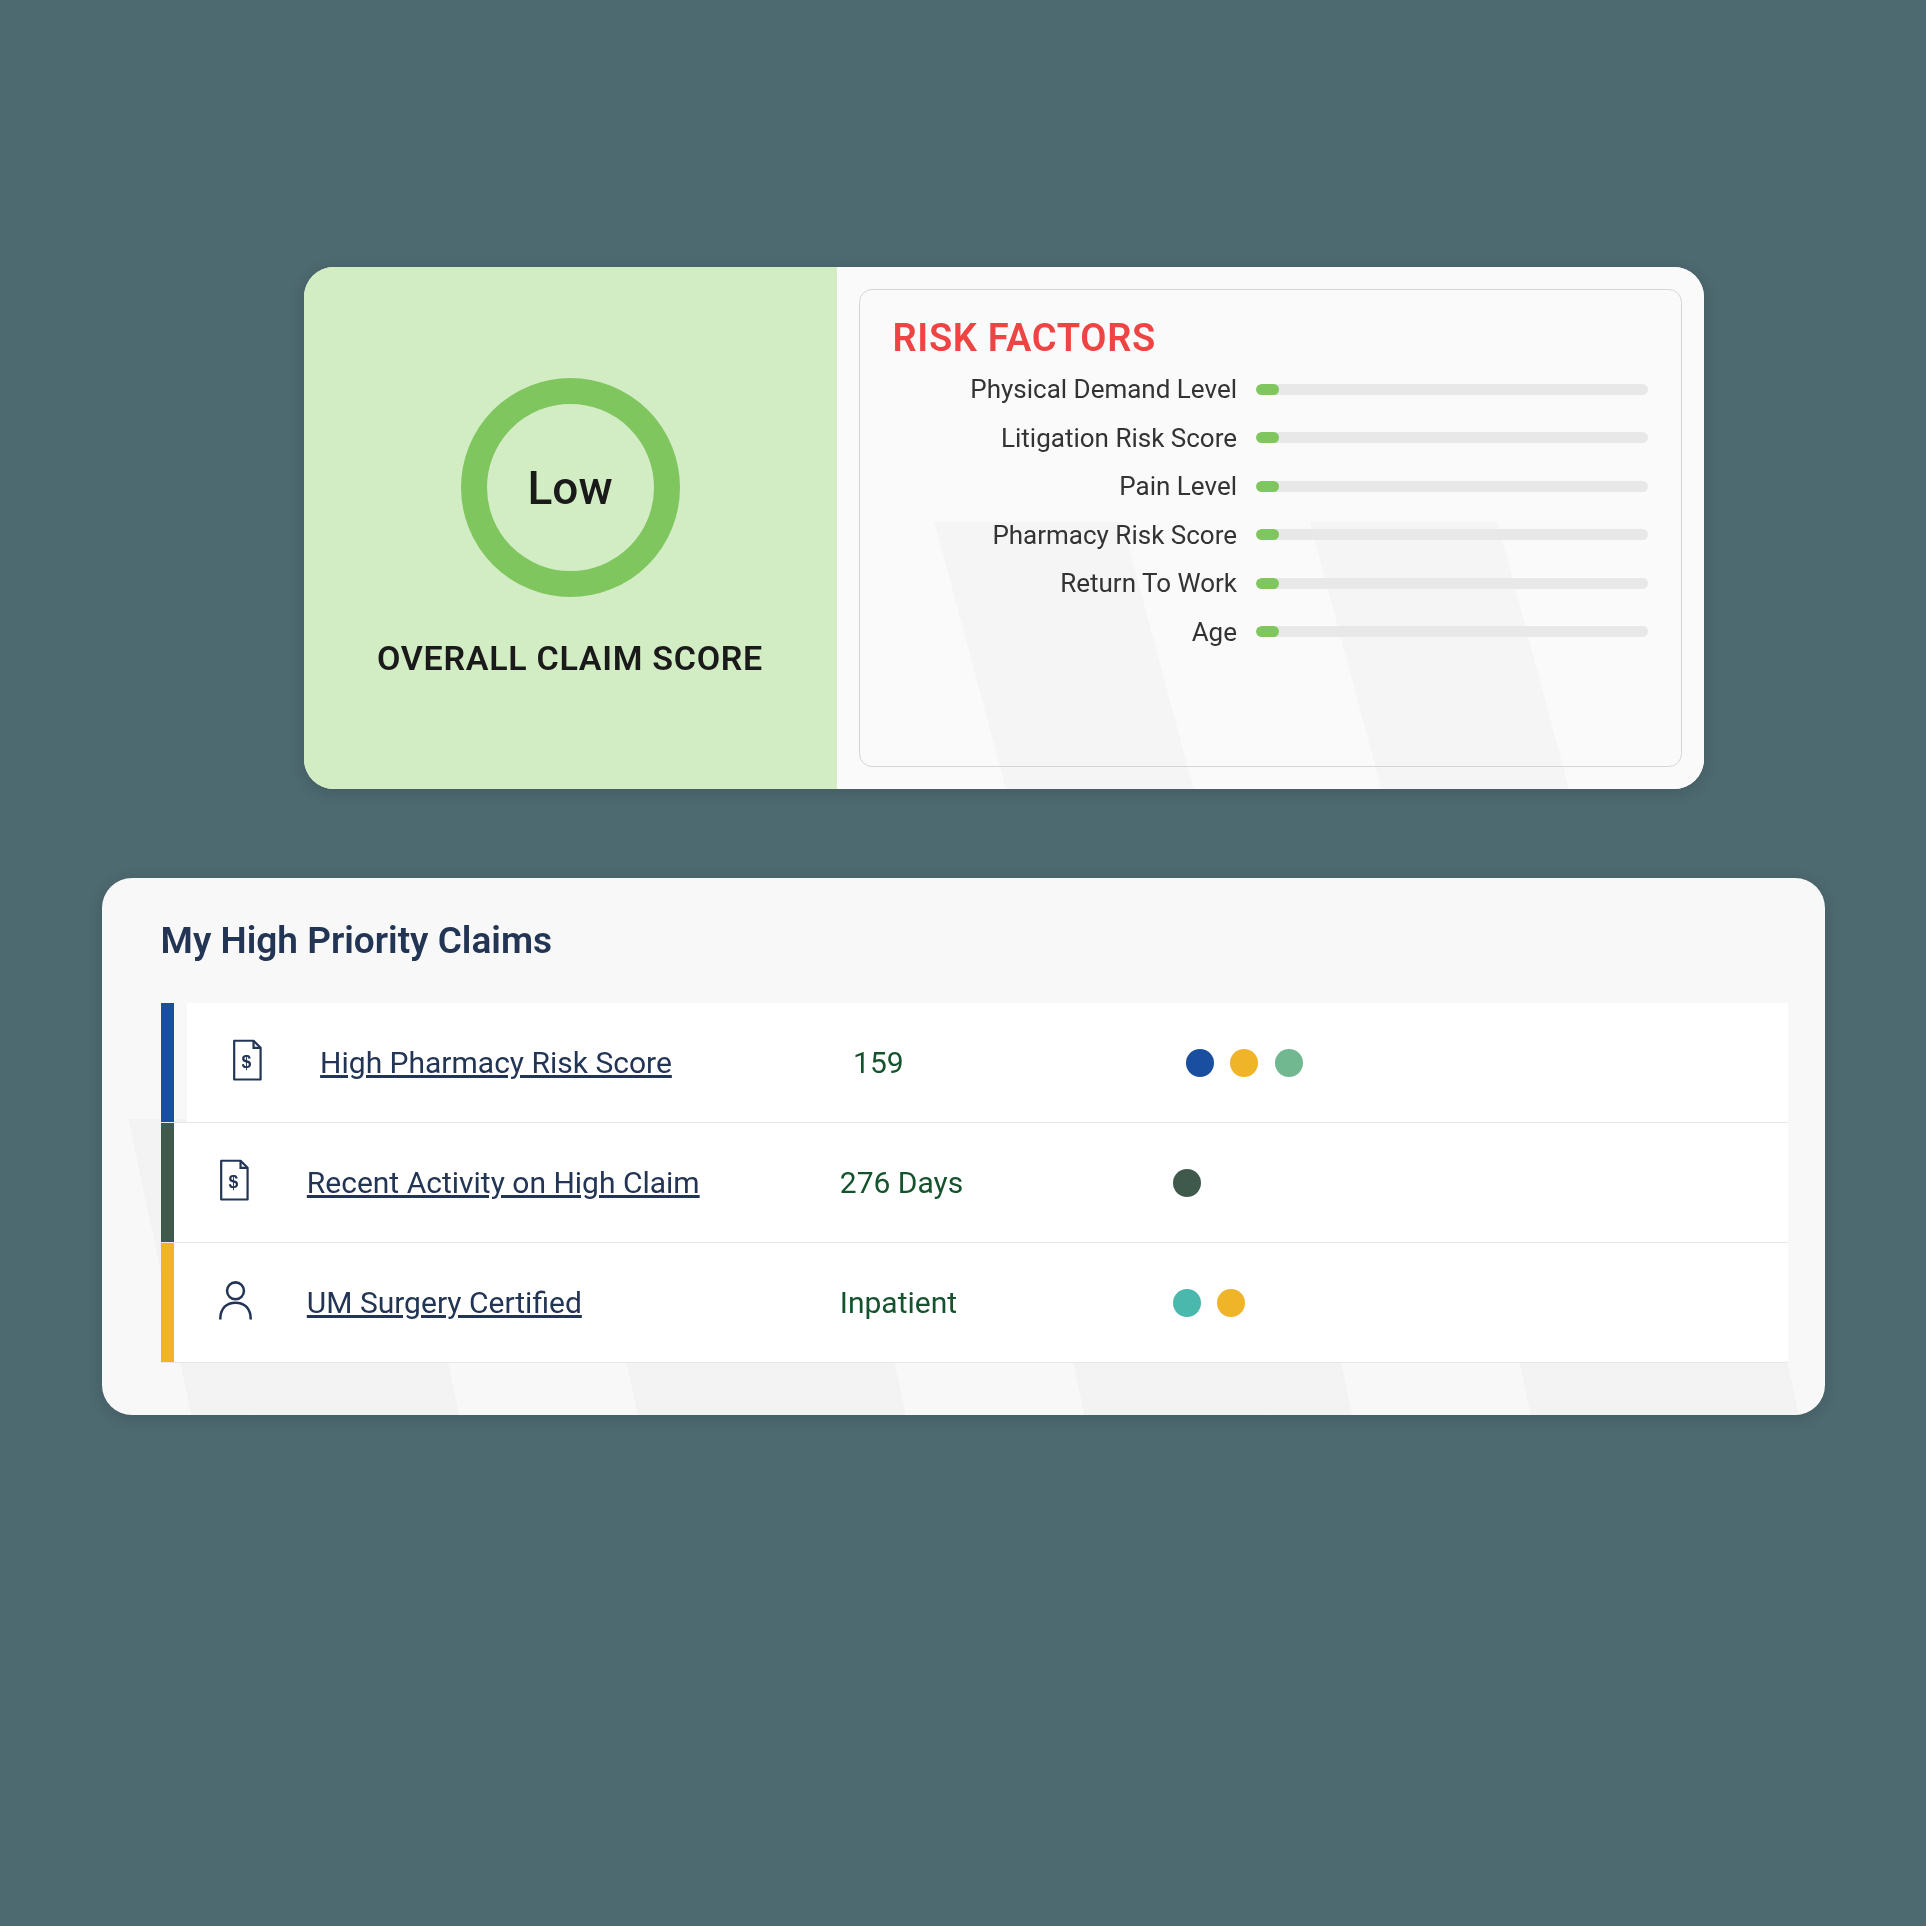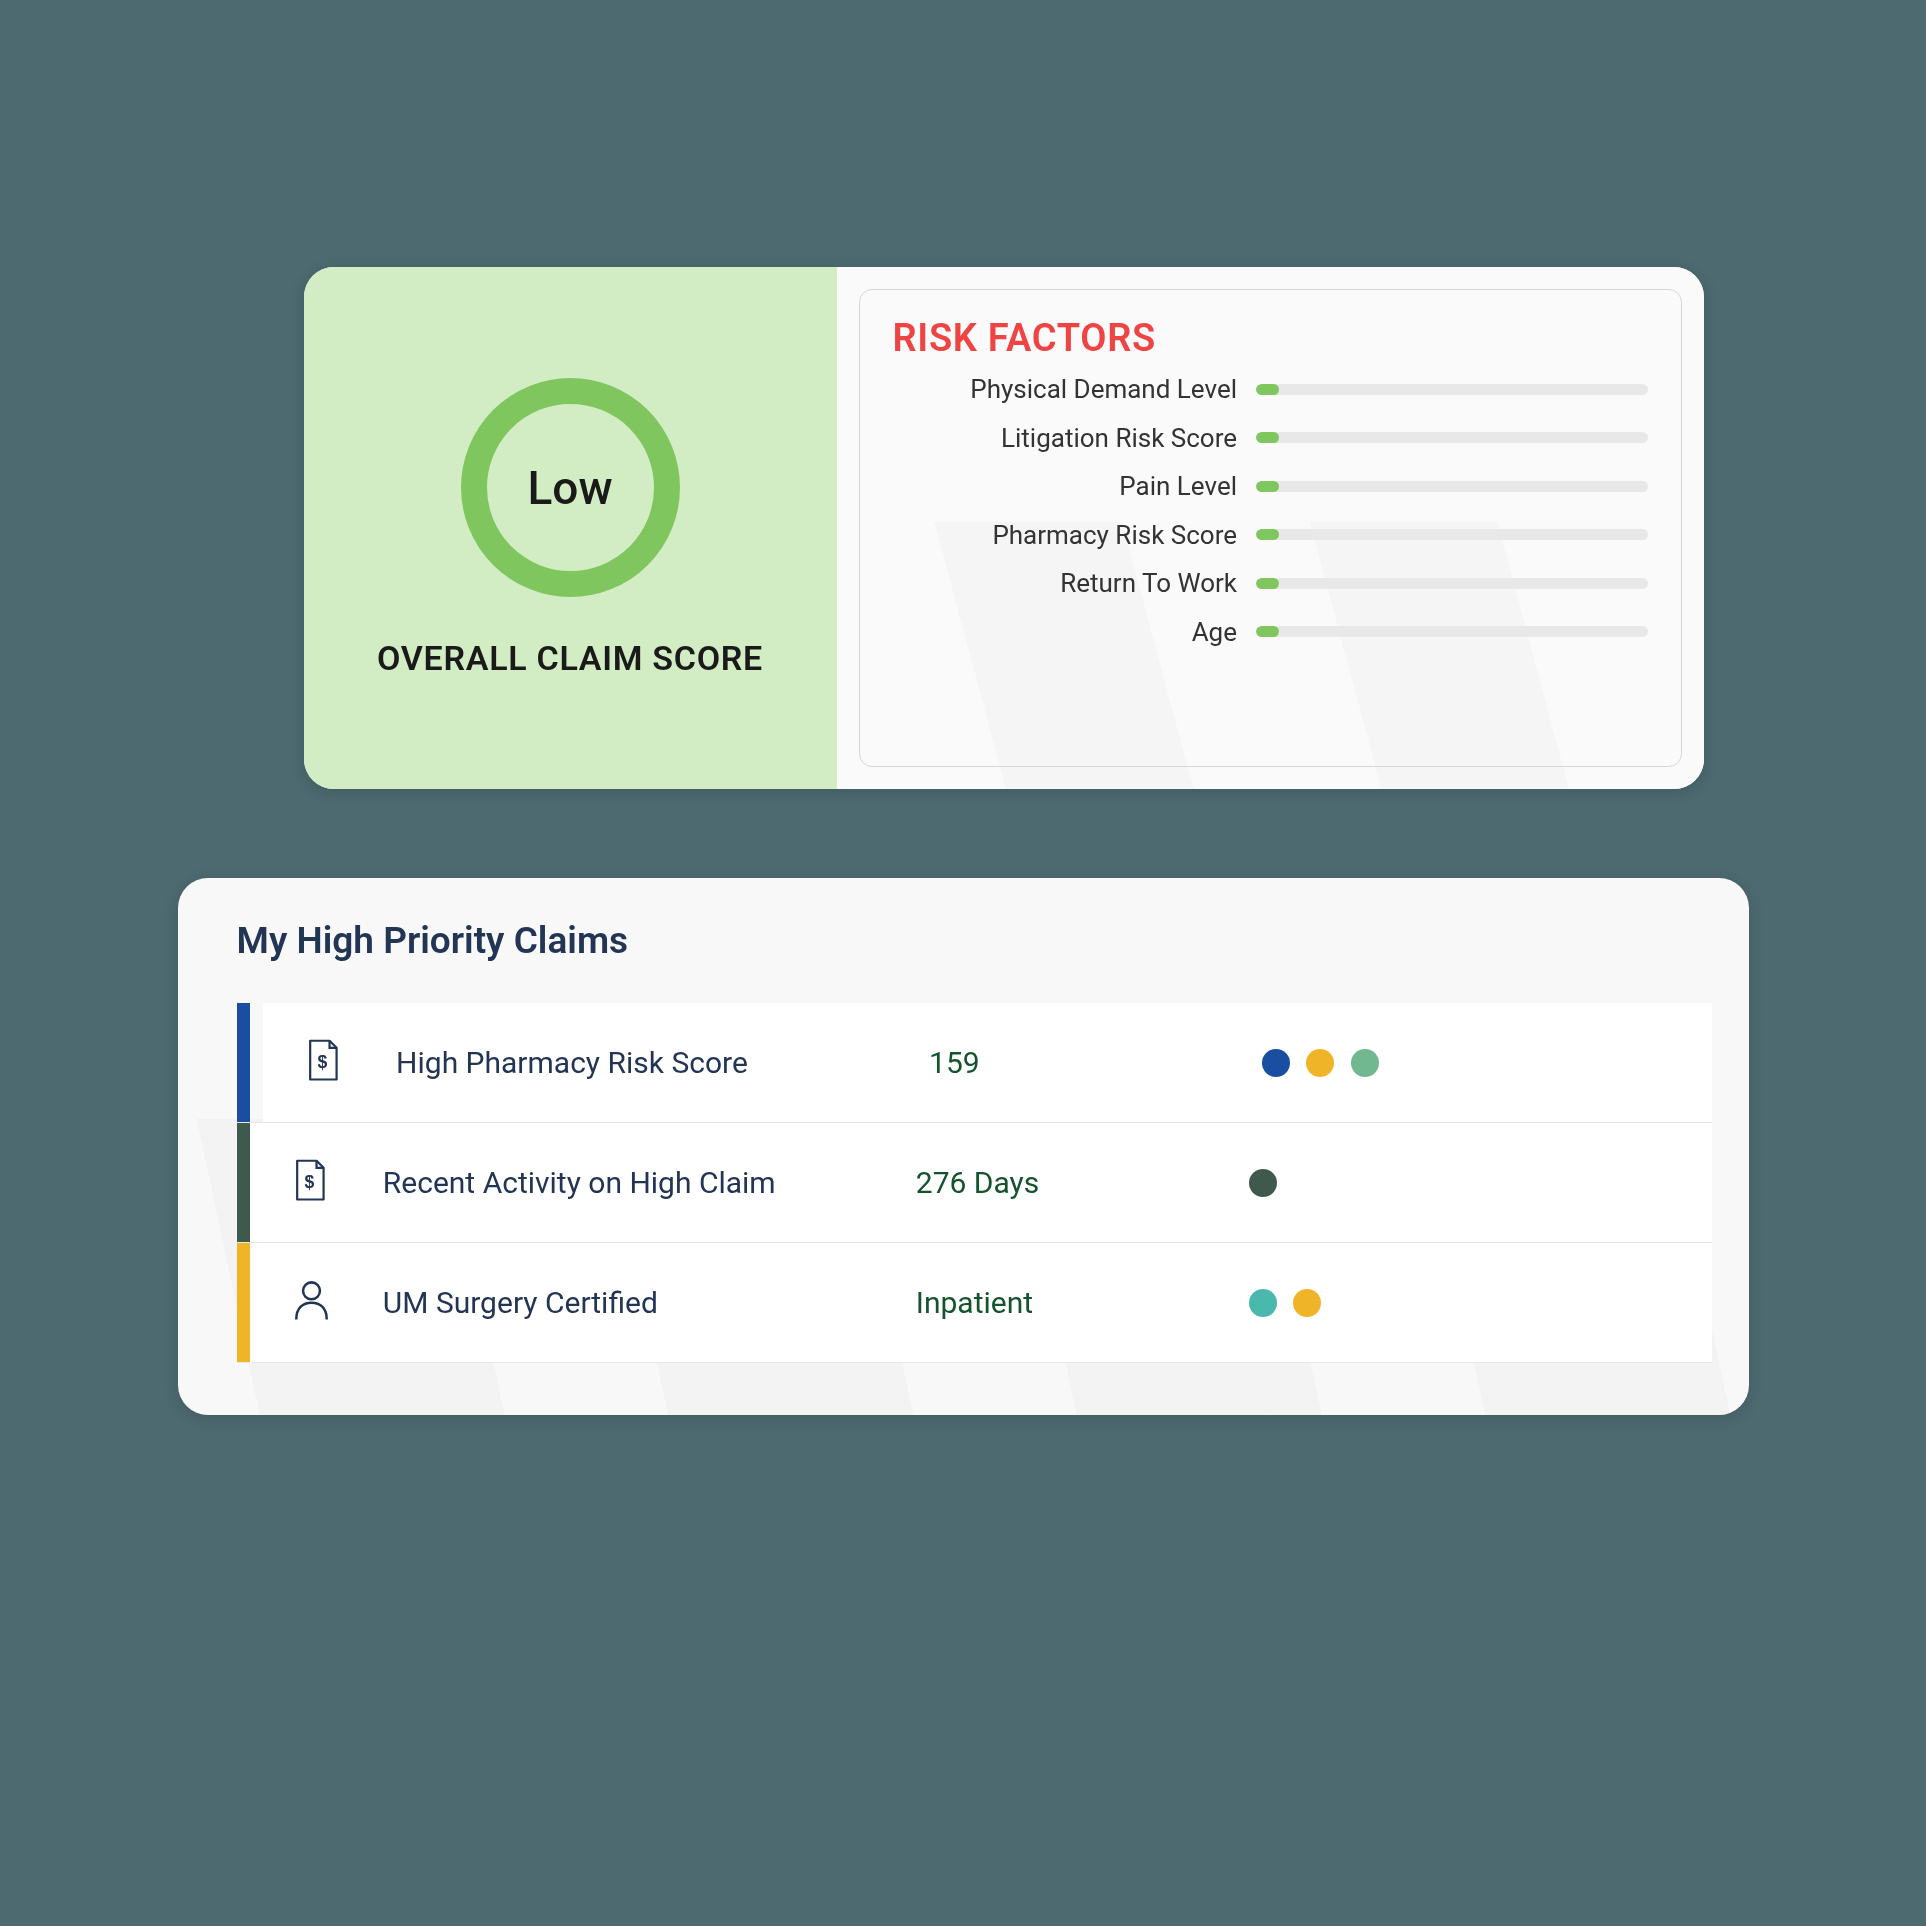--- a/index.html
+++ b/index.html
@@ -128,21 +128,21 @@
       position: absolute;
       left: 0;
       top: 0;
       height: 100%;
       background: #80c65f;
       border-radius: 6px;
     }
     
     
     .priority-claims-card {
-      width: 1571px;
+      width: 1723px;
       background: #f8f8f8;
       border-radius: 30px;
       box-shadow: 0 3px 15px rgba(0,0,0,0.15);
       margin-top: 89px;
       padding: 41px 37px 52px 59px;
       position: relative;
     }
     
     .priority-claims-card::before {
       content: '';
@@ -205,20 +205,21 @@
       width: 44px;
       margin-right: 48px;
       flex-shrink: 0;
     }
     
     .claim-name {
       width: 533px;
       font-size: 30px;
       color: #233554;
       font-weight: 400;
+      text-decoration: underline;
     }
     
     .claim-value {
       width: 333px;
       font-size: 30px;
       color: #14532d;
       font-weight: 400;
     }
     
     .claim-dots {

